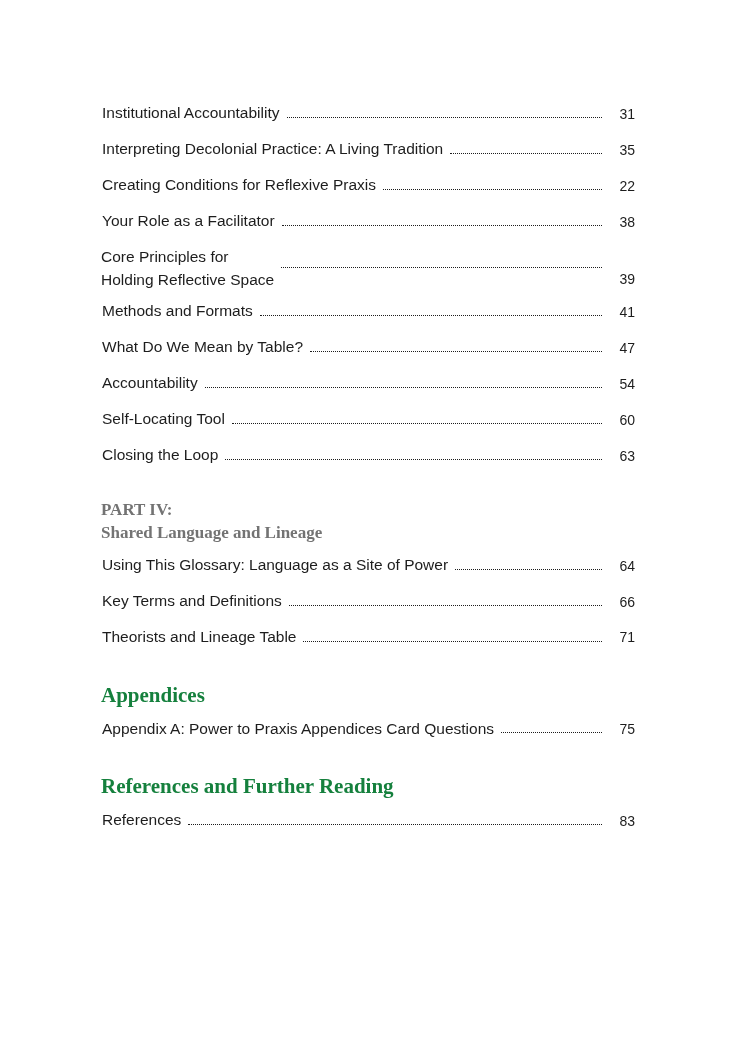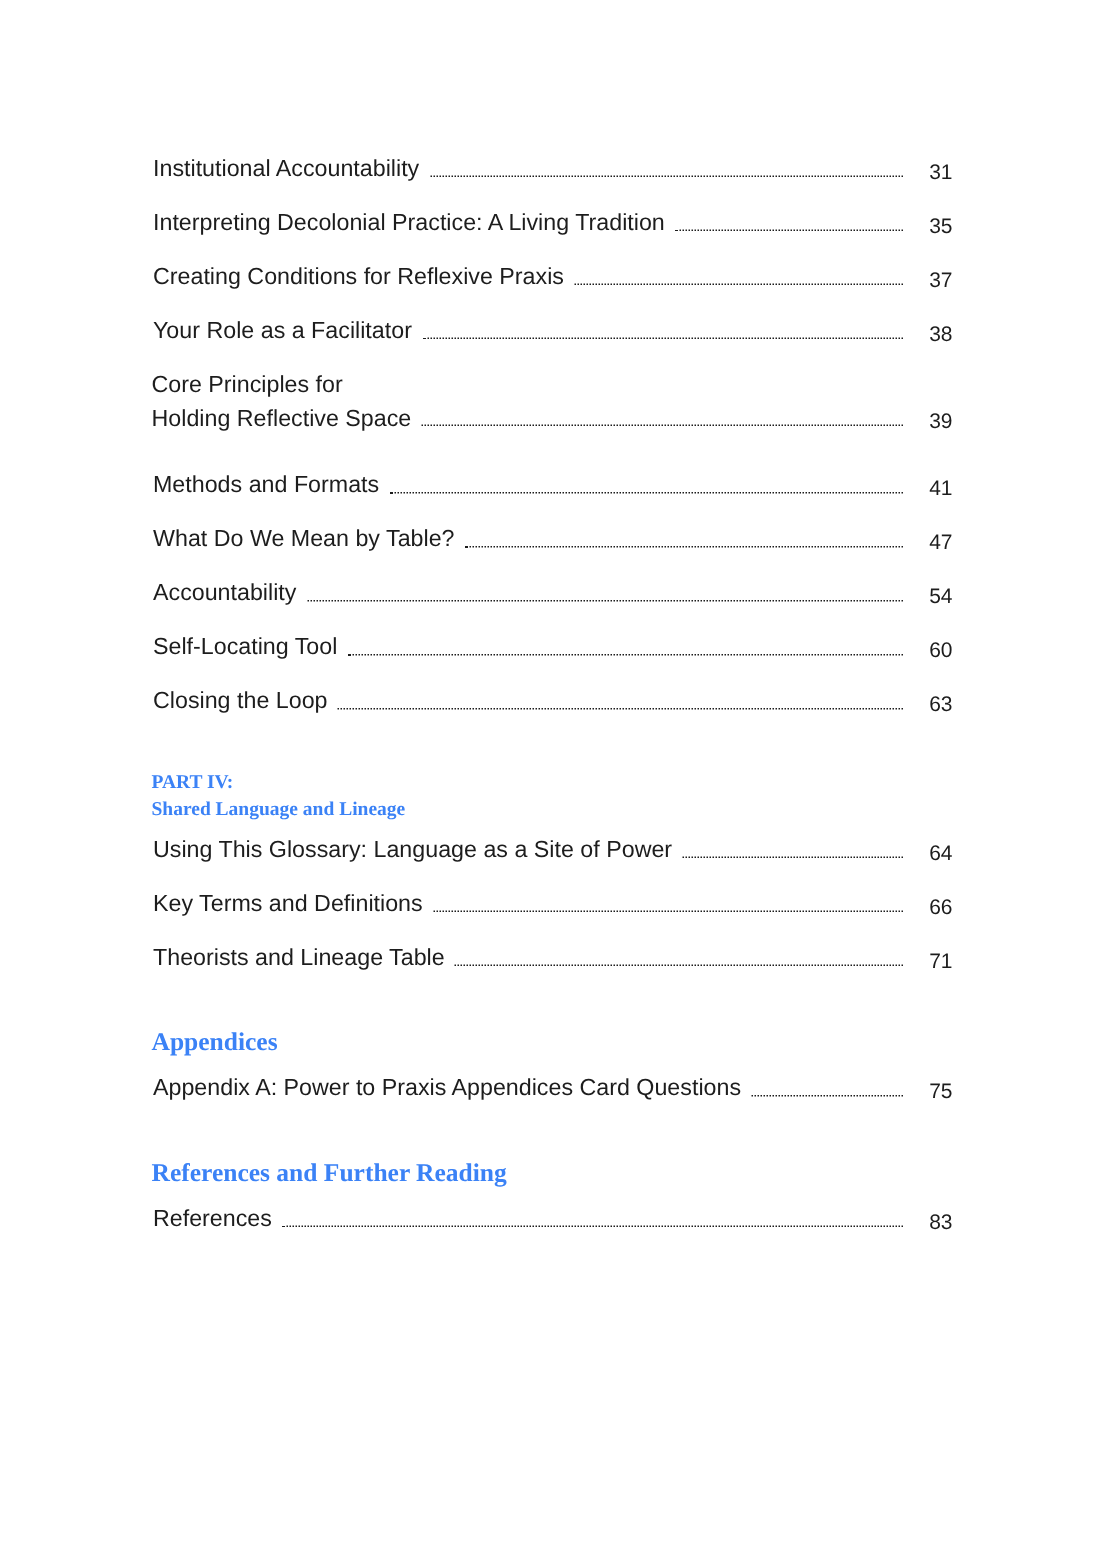--- a/index.html
+++ b/index.html
@@ -48,51 +48,51 @@
   .entry .page-num {
     flex: 0 0 auto;
     padding-left: 9px;
     width: 24px;
     text-align: right;
     font-size: 14px;
   }
   
   .entry.two-line {
     display: block;
-    margin-bottom: 26px;
+    margin-bottom: 13px;
   }
   .entry.two-line .line1 {
     display: block;
     font-size: 15.5px;
     line-height: 1.22;
     margin-bottom: 4px;
   }
   .entry.two-line .line2 {
     display: flex;
-    align-items: flex-end;
+    align-items: flex-start;
   }
   
   .part-heading {
     font-family: "Liberation Serif", serif;
     font-weight: bold;
-    font-size: 13px;
+    font-size: 17px;
     line-height: 1.35;
-    color: #3b82f6;
+    color: #737373;
     margin-top: 34px;
     margin-bottom: 11px;
     margin-left: 0px;
   }
   .part-heading .l1 { display: block; }
   .part-heading .l2 { display: block; }
 
   .big-heading {
     font-family: "Liberation Serif", serif;
     font-weight: bold;
-    font-size: 17px;
-    color: #3b82f6;
+    font-size: 21px;
+    color: #15803d;
     margin-top: 36px;
     margin-bottom: 12px;
   }
   .group-entries {
     padding-left: 1px;
   }
 </style>
 </head>
 <body>
 
@@ -106,21 +106,21 @@
         <span class="page-num">31</span>
       </div>
       <div class="entry">
         <span class="title">Interpreting Decolonial Practice: A Living Tradition</span>
         <span class="leader"></span>
         <span class="page-num">35</span>
       </div>
       <div class="entry">
         <span class="title">Creating Conditions for Reflexive Praxis</span>
         <span class="leader"></span>
-        <span class="page-num">37</span>
+        <span class="page-num">22</span>
       </div>
       <div class="entry">
         <span class="title">Your Role as a Facilitator</span>
         <span class="leader"></span>
         <span class="page-num">38</span>
       </div>
     </div>
 
     <div class="entry two-line">
       <span class="line1">Core Principles for</span>

